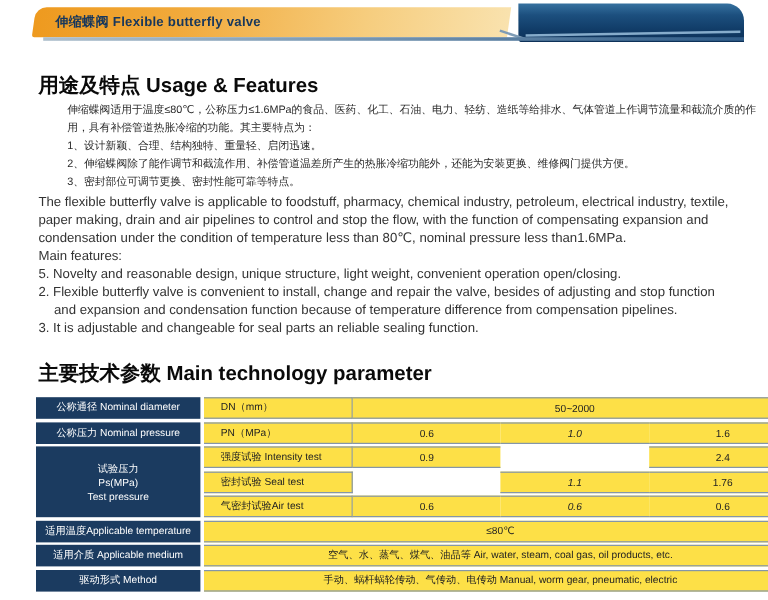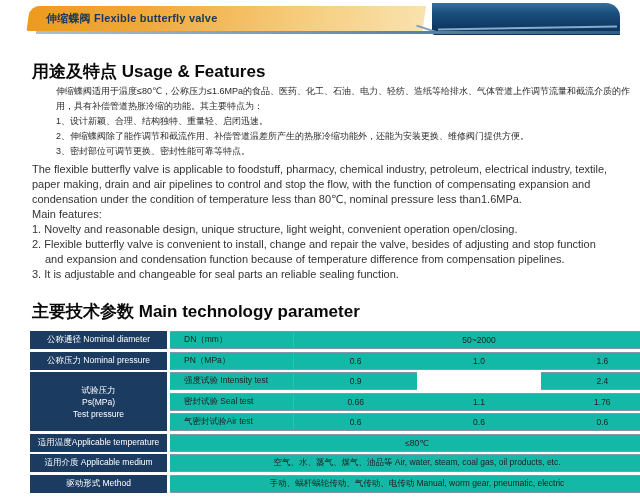--- a/index.html
+++ b/index.html
@@ -53,25 +53,25 @@
   .param-table {
     position:absolute; left:30px; top:331px; width:634px;
     display:grid;
     grid-template-columns:140px 124px 1fr 1fr 1fr;
     grid-auto-rows:18px; row-gap:2.5px;
   }
   .cell { display:flex; align-items:center; font-size:8.5px; }
   .th   { background:#1b3b60; color:#ffffff; justify-content:center; text-align:center;
           margin-right:3px; grid-column:1; }
   .th-span { grid-row:3/6; flex-direction:column; line-height:12px; }
-  .cream { background:#14b8a6; border-top:1px solid #8496a9; border-bottom:1px solid #8496a9;
+  .cream { background:#fde047; border-top:1px solid #8496a9; border-bottom:1px solid #8496a9;
            color:#222; }
   .sub  { grid-column:2; padding-left:14px; border-right:1px solid #8496a9; }
   .v3 { grid-column:3; justify-content:center; }
-  .v4 { grid-column:4; justify-content:center; }
+  .v4 { grid-column:4; justify-content:center;font-style:italic; }
   .v5 { grid-column:5; justify-content:center; }
   .span-vals { grid-column:3/6; justify-content:center; }
   .full-span { grid-column:2/6; justify-content:center; text-align:center; }
   .r1{grid-row:1}.r2{grid-row:2}.r3{grid-row:3}.r4{grid-row:4}
   .r5{grid-row:5}.r6{grid-row:6}.r7{grid-row:7}.r8{grid-row:8}
 </style>
 </head>
 <body>
 
 <div class="page">
@@ -91,21 +91,21 @@
   <div class="cn-block">
     <div>伸缩蝶阀适用于温度≤80℃，公称压力≤1.6MPa的食品、医药、化工、石油、电力、轻纺、造纸等给排水、气体管道上作调节流量和截流介质的作用，具有补偿管道热胀冷缩的功能。其主要特点为：</div>
     <div class="cn-feature">1、设计新颖、合理、结构独特、重量轻、启闭迅速。</div>
     <div class="cn-feature">2、伸缩蝶阀除了能作调节和截流作用、补偿管道温差所产生的热胀冷缩功能外，还能为安装更换、维修阀门提供方便。</div>
     <div class="cn-feature">3、密封部位可调节更换、密封性能可靠等特点。</div>
   </div>
 
   <div class="en-block">
     <div>The flexible butterfly valve is applicable to foodstuff, pharmacy, chemical industry, petroleum, electrical industry, textile, paper making, drain and air pipelines to control and stop the flow, with the function of compensating expansion and condensation under the condition of temperature less than 80℃, nominal pressure less than1.6MPa.</div>
     <div>Main features:</div>
-    <div class="en-feature">1. Novelty and reasonable design, unique structure, light weight, convenient operation open/closing.</div>
+    <div class="en-feature">5. Novelty and reasonable design, unique structure, light weight, convenient operation open/closing.</div>
     <div class="en-feature">2. Flexible butterfly valve is convenient to install, change and repair the valve, besides of adjusting and stop function and expansion and condensation function because of temperature difference from compensation pipelines.</div>
     <div class="en-feature">3. It is adjustable and changeable for seal parts an reliable sealing function.</div>
   </div>
 
   <div class="section-heading" id="param-heading">主要技术参数 Main technology parameter</div>
 
   <div class="param-table">
 
     <div class="cell th r1">公称通径 Nominal diameter</div>
     <div class="cell cream sub r1">DN（mm）</div>
@@ -121,21 +121,20 @@
       <span>试验压力</span>
       <span>Ps(MPa)</span>
       <span>Test pressure</span>
     </div>
 
     <div class="cell cream sub r3">强度试验 Intensity test</div>
     <div class="cell cream v3 r3">0.9</div>
     <div class="cell cream v5 r3">2.4</div>
 
     <div class="cell cream sub r4">密封试验 Seal test</div>
-    <div class="cell cream v3 r4">0.66</div>
     <div class="cell cream v4 r4">1.1</div>
     <div class="cell cream v5 r4">1.76</div>
 
     <div class="cell cream sub r5">气密封试验Air test</div>
     <div class="cell cream v3 r5">0.6</div>
     <div class="cell cream v4 r5">0.6</div>
     <div class="cell cream v5 r5">0.6</div>
 
     <div class="cell th r6">适用温度Applicable temperature</div>
     <div class="cell cream full-span r6">≤80℃</div>

